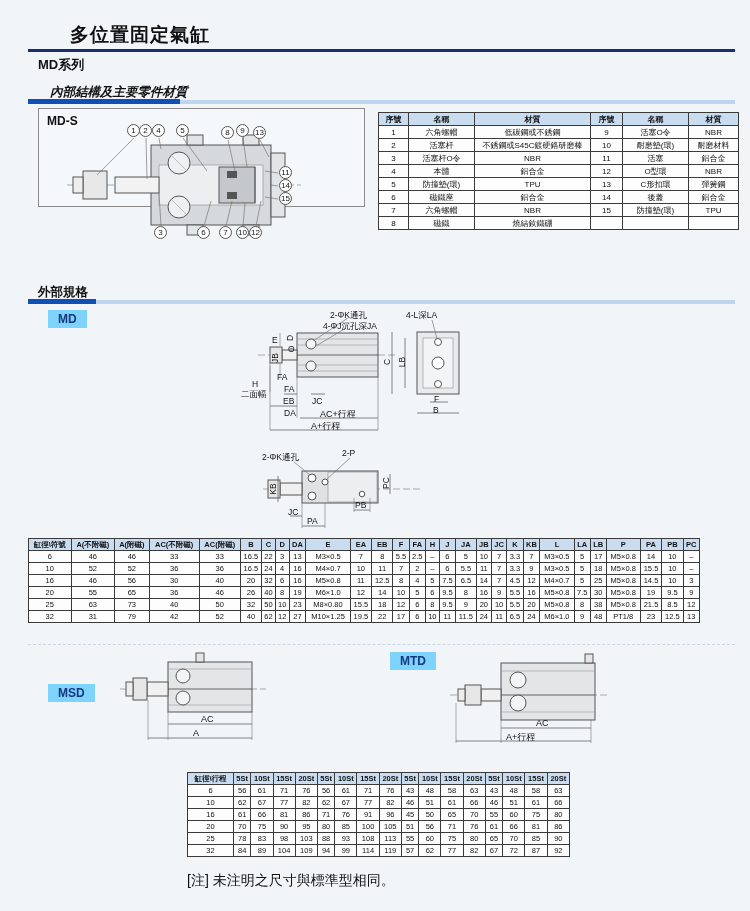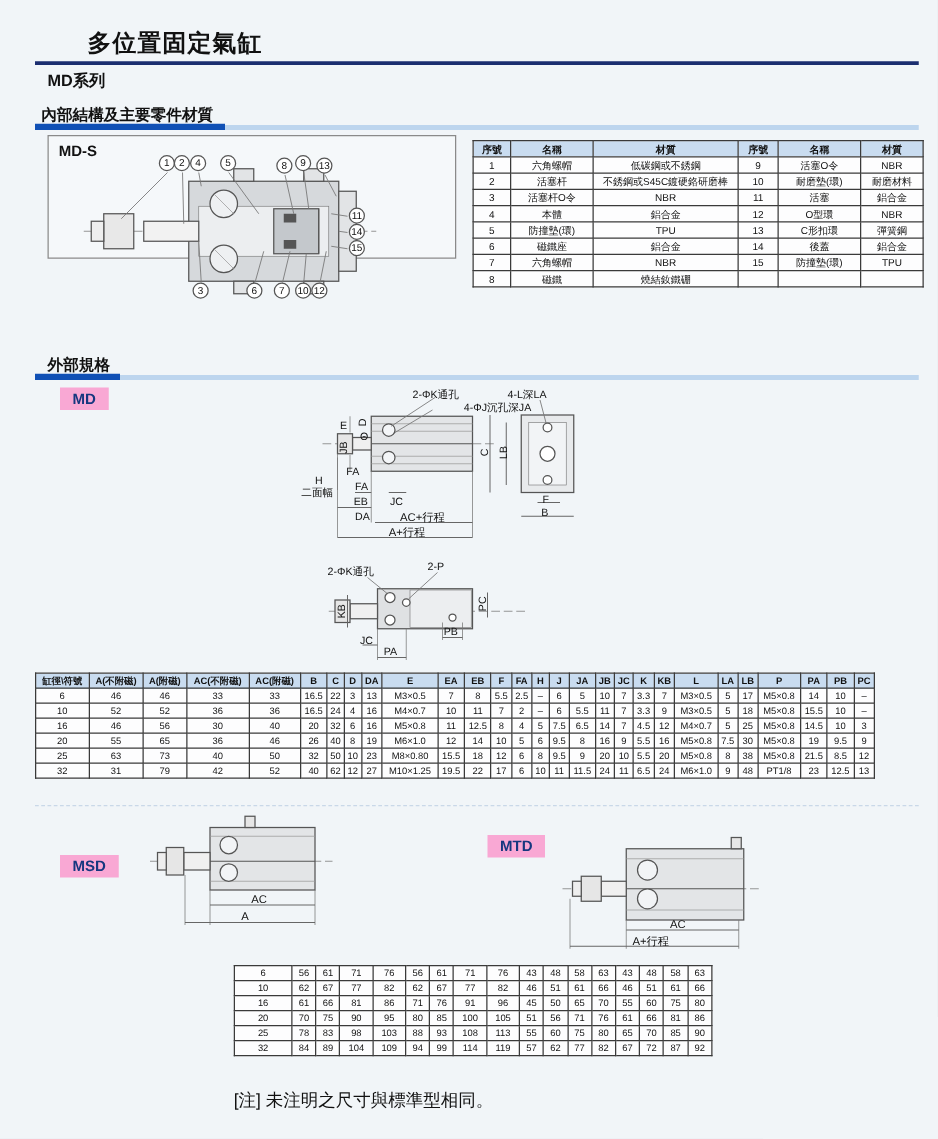--- a/index.html
+++ b/index.html
@@ -32,41 +32,41 @@
 
   .parts-table { left:378px; top:112px; width:360px; font-size:8px; table-layout:fixed; }
   .parts-table th, .parts-table td { height:13px; line-height:11px; overflow:hidden; }
 
   .dim-table { left:28px; top:538px; width:672px; font-size:7.5px; }
   .dim-table th, .dim-table td { height:12px; line-height:10px; }
 
   .stroke-table { left:187px; top:772px; width:383px; font-size:7.5px; }
   .stroke-table th, .stroke-table td { height:12px; line-height:10px; }
 
-  .chip { position:absolute; background:#f9a8d4; color:#16377f; font-weight:bold; font-size:12px; padding:2px 10px; }
+  .chip { position:absolute; background:#7dd3fc; color:#16377f; font-weight:bold; font-size:12px; padding:2px 10px; }
 
   .draw-area { position:absolute; }
   .draw-area svg { position:absolute; left:0; top:0; }
   .dim { position:absolute; font-size:8.5px; white-space:nowrap; color:#111; }
   .dim.v { transform:rotate(-90deg); }
   .dim.big { font-size:9px; }
 
   .dashed-sep { left:28px; top:644px; width:707px; border-top:1px dashed #c9d8e8; }
   .footnote { left:187px; top:872px; font-size:14px; color:#111; }
 </style>
 </head>
 <body>
 
 <div class="page">
 
   <div class="abs title">多位置固定氣缸</div>
   <div class="abs title-rule"></div>
   <div class="abs series">MD系列</div>
 
-  <div class="abs sec-label" style="left:33px; top:84px;">內部結構及主要零件材質</div>
+  <div class="abs sec-label" style="left:50px; top:84px;font-style:italic;">內部結構及主要零件材質</div>
   <div class="abs sec-bar" style="top:100px;">
       <div class="dark" style="width:152px;"></div>
     </div>
 
   <div class="abs mds-box">
     <span class="box-label">MD-S</span>
     <svg width="325" height="135" viewBox="0 0 325 135">
       <line x1="28" y1="76" x2="262" y2="76" stroke="#888" stroke-width="0.7" stroke-dasharray="7 3"></line>
       <rect x="112" y="36" width="120" height="80" fill="#d6d9dc" stroke="#555"></rect>
       <rect x="232" y="44" width="14" height="64" fill="#e2e4e6" stroke="#555"></rect>
@@ -271,21 +271,21 @@
       <line x1="362" y1="168" x2="362" y2="188" stroke="#666" stroke-width="0.8"></line>
       <line x1="274" y1="197" x2="274" y2="222" stroke="#777" stroke-width="0.6"></line>
       <line x1="297" y1="197" x2="297" y2="222" stroke="#777" stroke-width="0.6"></line>
       <line x1="326" y1="192" x2="326" y2="206" stroke="#777" stroke-width="0.6"></line>
       <line x1="342" y1="192" x2="342" y2="206" stroke="#777" stroke-width="0.6"></line>
       <line x1="262" y1="210" x2="274" y2="210" stroke="#666" stroke-width="0.8"></line>
       <line x1="274" y1="220" x2="297" y2="220" stroke="#666" stroke-width="0.8"></line>
       <line x1="326" y1="204" x2="342" y2="204" stroke="#666" stroke-width="0.8"></line>
     </svg>
     <span class="dim" style="left:302px; top:4px;">2-ΦK通孔</span>
-    <span class="dim" style="left:295px; top:15px;margin-left:48px;">4-ΦJ沉孔深JA</span>
+    <span class="dim" style="left:295px; top:15px;">4-ΦJ沉孔深JA</span>
     <span class="dim" style="left:244px; top:29px;">E</span>
     <span class="dim v" style="left:259px; top:27px;">D</span>
     <span class="dim" style="left:260px; top:38px;">Θ</span>
     <span class="dim v" style="left:242px; top:47px;">JB</span>
     <span class="dim" style="left:249px; top:66px;">FA</span>
     <span class="dim" style="left:224px; top:73px;">H</span>
     <span class="dim" style="left:213px; top:83px;">二面幅</span>
     <span class="dim" style="left:256px; top:78px;">FA</span>
     <span class="dim" style="left:255px; top:90px;">EB</span>
     <span class="dim" style="left:284px; top:90px;">JC</span>
@@ -542,21 +542,21 @@
       <line x1="130" y1="64" x2="130" y2="92" stroke="#777" stroke-width="0.6"></line>
       <line x1="214" y1="64" x2="214" y2="92" stroke="#777" stroke-width="0.6"></line>
       <line x1="110" y1="52" x2="110" y2="92" stroke="#777" stroke-width="0.6"></line>
       <line x1="130" y1="76" x2="214" y2="76" stroke="#666" stroke-width="0.8"></line>
       <line x1="110" y1="90" x2="214" y2="90" stroke="#666" stroke-width="0.8"></line>
     </svg>
     <span class="dim big" style="left:163px; top:66px;">AC</span>
     <span class="dim big" style="left:155px; top:80px;">A</span>
   </div>
 
-  <div class="abs draw-area" style="left:380px; top:664px; width:355px; height:112px;">
+  <div class="abs draw-area" style="left:380px; top:648px; width:355px; height:112px;">
     <span class="chip" style="left:10px; top:4px;">MTD</span>
     <svg width="355" height="112" viewBox="0 0 355 112">
       <line x1="70" y1="47" x2="230" y2="47" stroke="#888" stroke-width="0.7" stroke-dasharray="7 3"></line>
       <rect x="121" y="15" width="94" height="57" fill="#e3e5e7" stroke="#555"></rect>
       <line x1="121" y1="23" x2="215" y2="23" stroke="#999" stroke-width="0.6"></line>
       <line x1="121" y1="47" x2="215" y2="47" stroke="#555" stroke-width="0.9"></line>
       <line x1="121" y1="64" x2="215" y2="64" stroke="#999" stroke-width="0.6"></line>
       <rect x="205" y="6" width="8" height="9" fill="#e6e6e6" stroke="#555"></rect>
       <circle cx="138" cy="32" r="8" fill="#f2f4f6" stroke="#555"></circle>
       <circle cx="138" cy="55" r="8" fill="#f2f4f6" stroke="#555"></circle>
@@ -572,20 +572,39 @@
     <span class="dim big" style="left:156px; top:70px;">AC</span>
     <span class="dim big" style="left:126px; top:83px;">A+行程</span>
   </div>
 
   <table class="abs stroke-table">
     <colgroup>
       <col style="width:46px">
       <col span="16">
     </colgroup>
     <thead>
+    <tr>
+          <th>缸徑\行程</th>
+          <th>5St</th>
+          <th>10St</th>
+          <th>15St</th>
+          <th>20St</th>
+          <th>5St</th>
+          <th>10St</th>
+          <th>15St</th>
+          <th>20St</th>
+          <th>5St</th>
+          <th>10St</th>
+          <th>15St</th>
+          <th>20St</th>
+          <th>5St</th>
+          <th>10St</th>
+          <th>15St</th>
+          <th>20St</th>
+        </tr>
       </thead>
     <tbody>
         <tr>
           <td>6</td>
           <td>56</td>
           <td>61</td>
           <td>71</td>
           <td>76</td>
           <td>56</td>
           <td>61</td>

